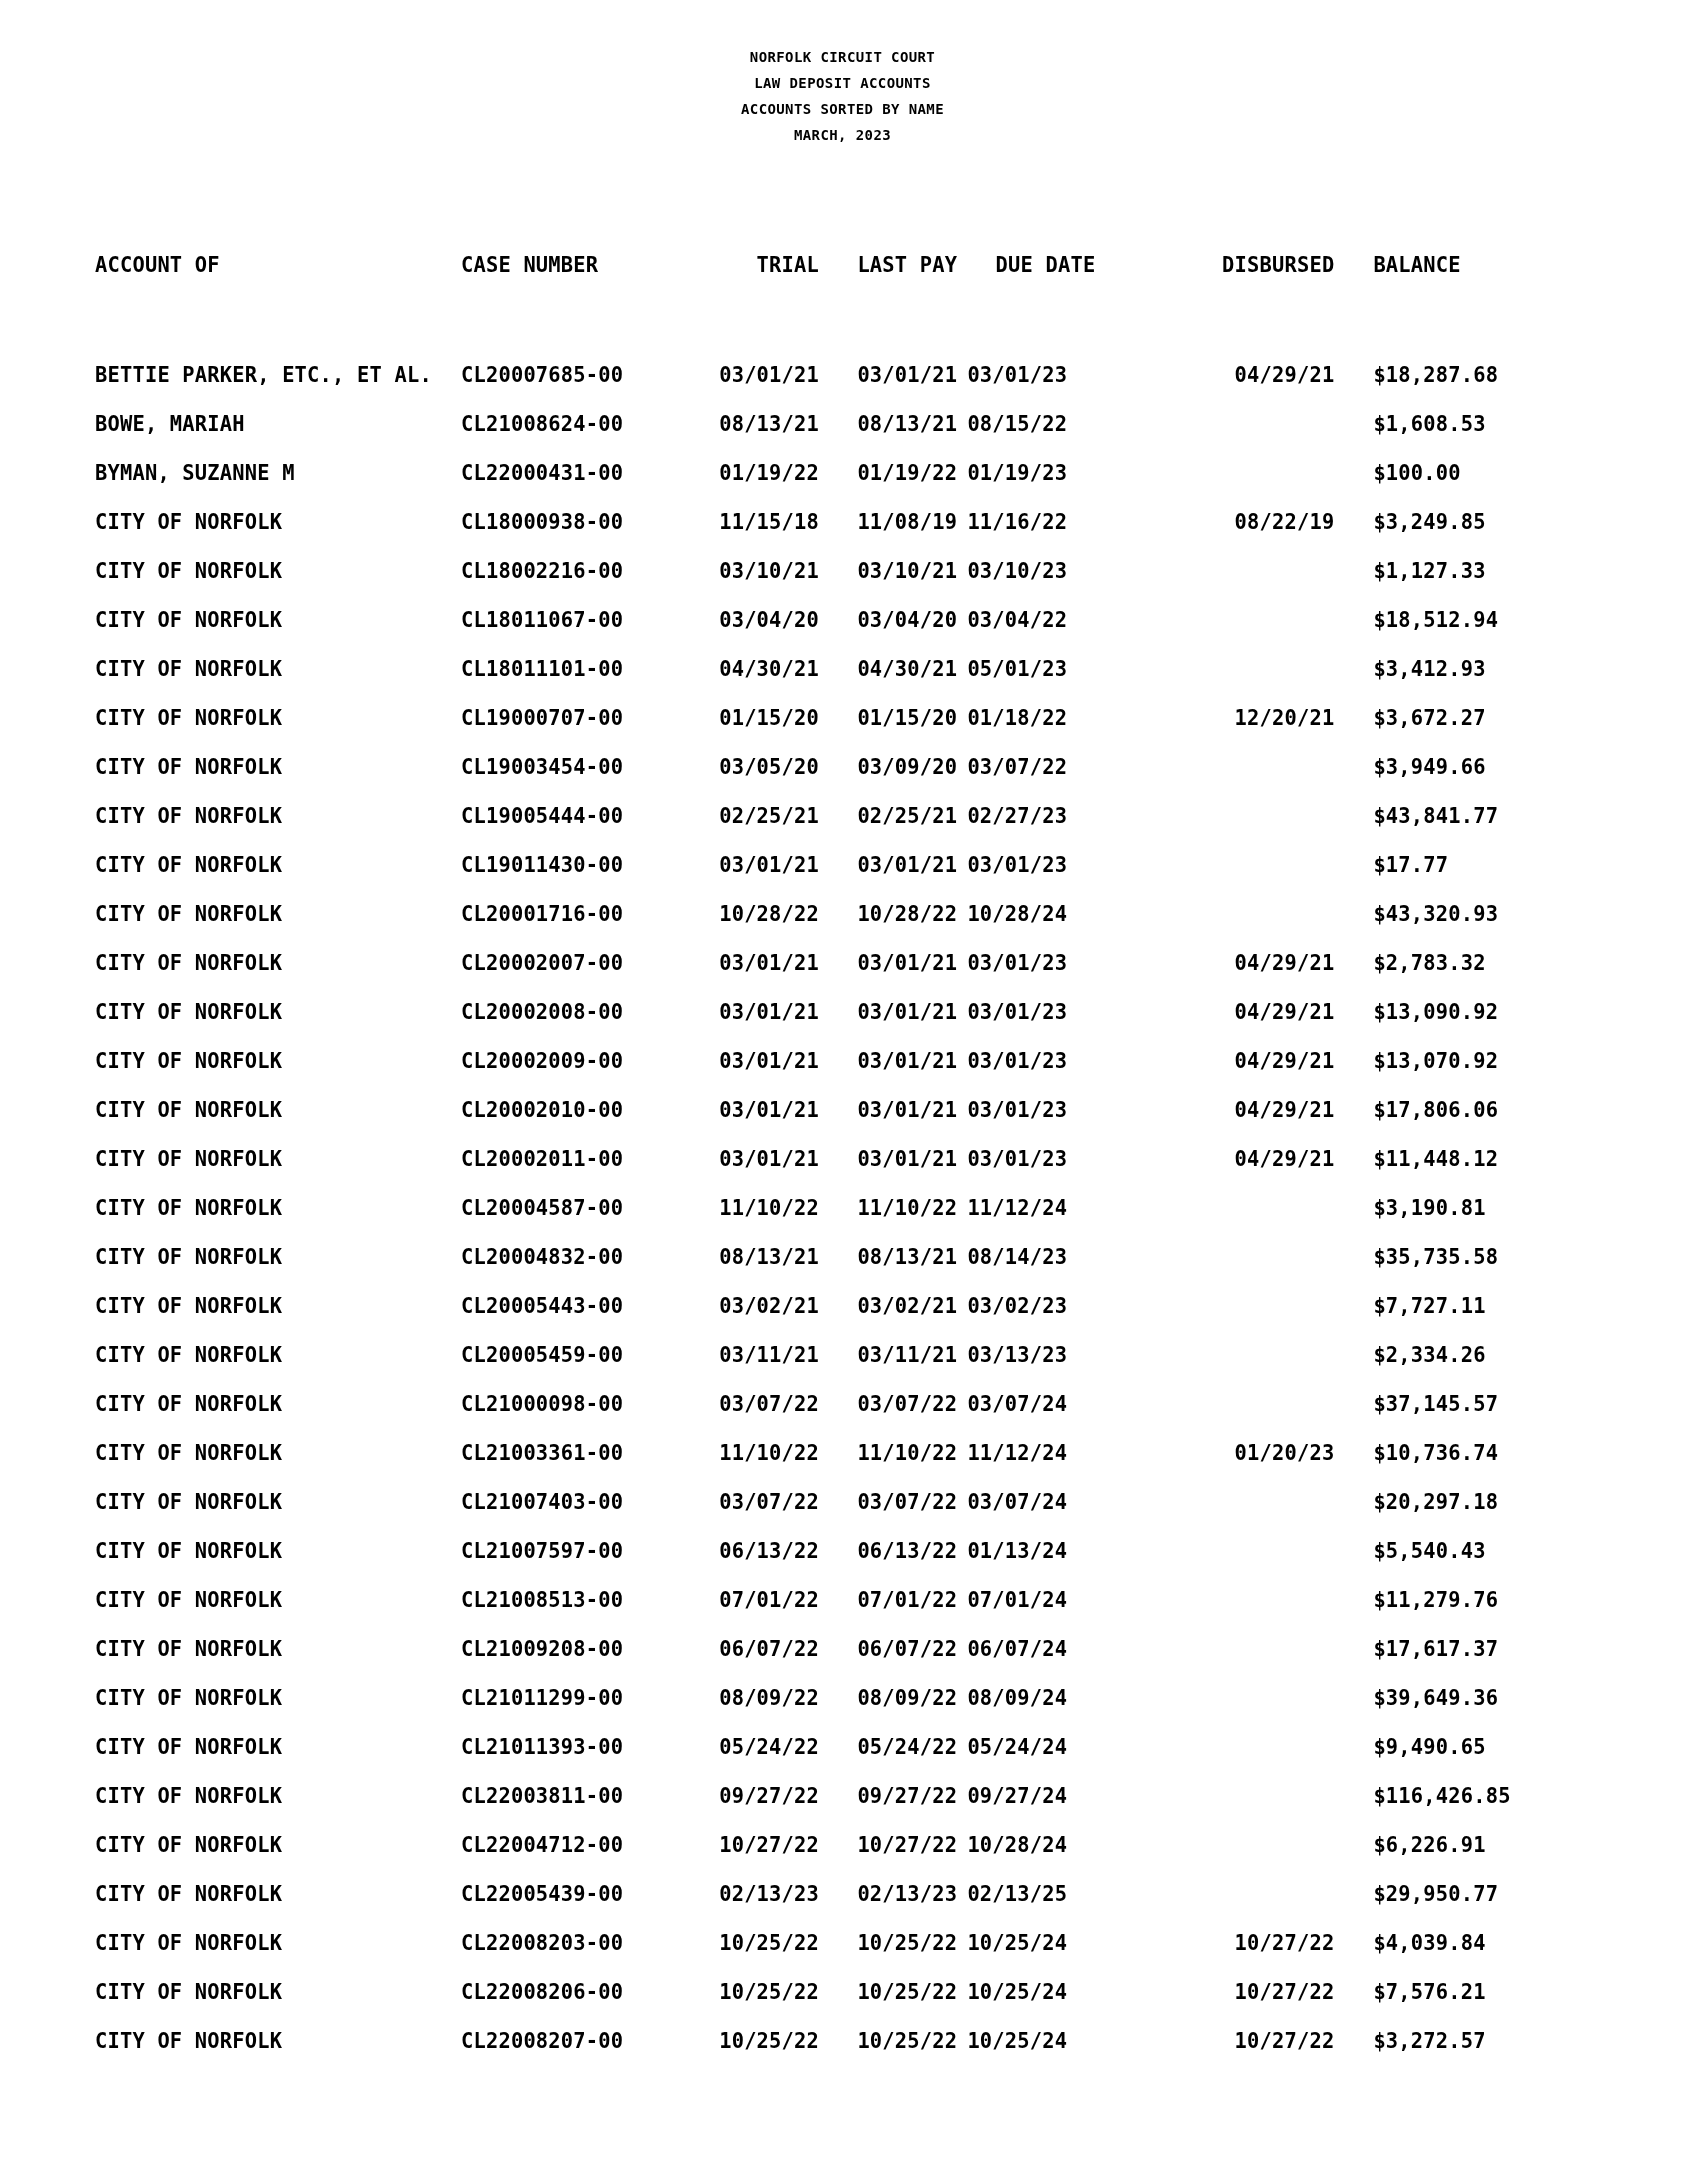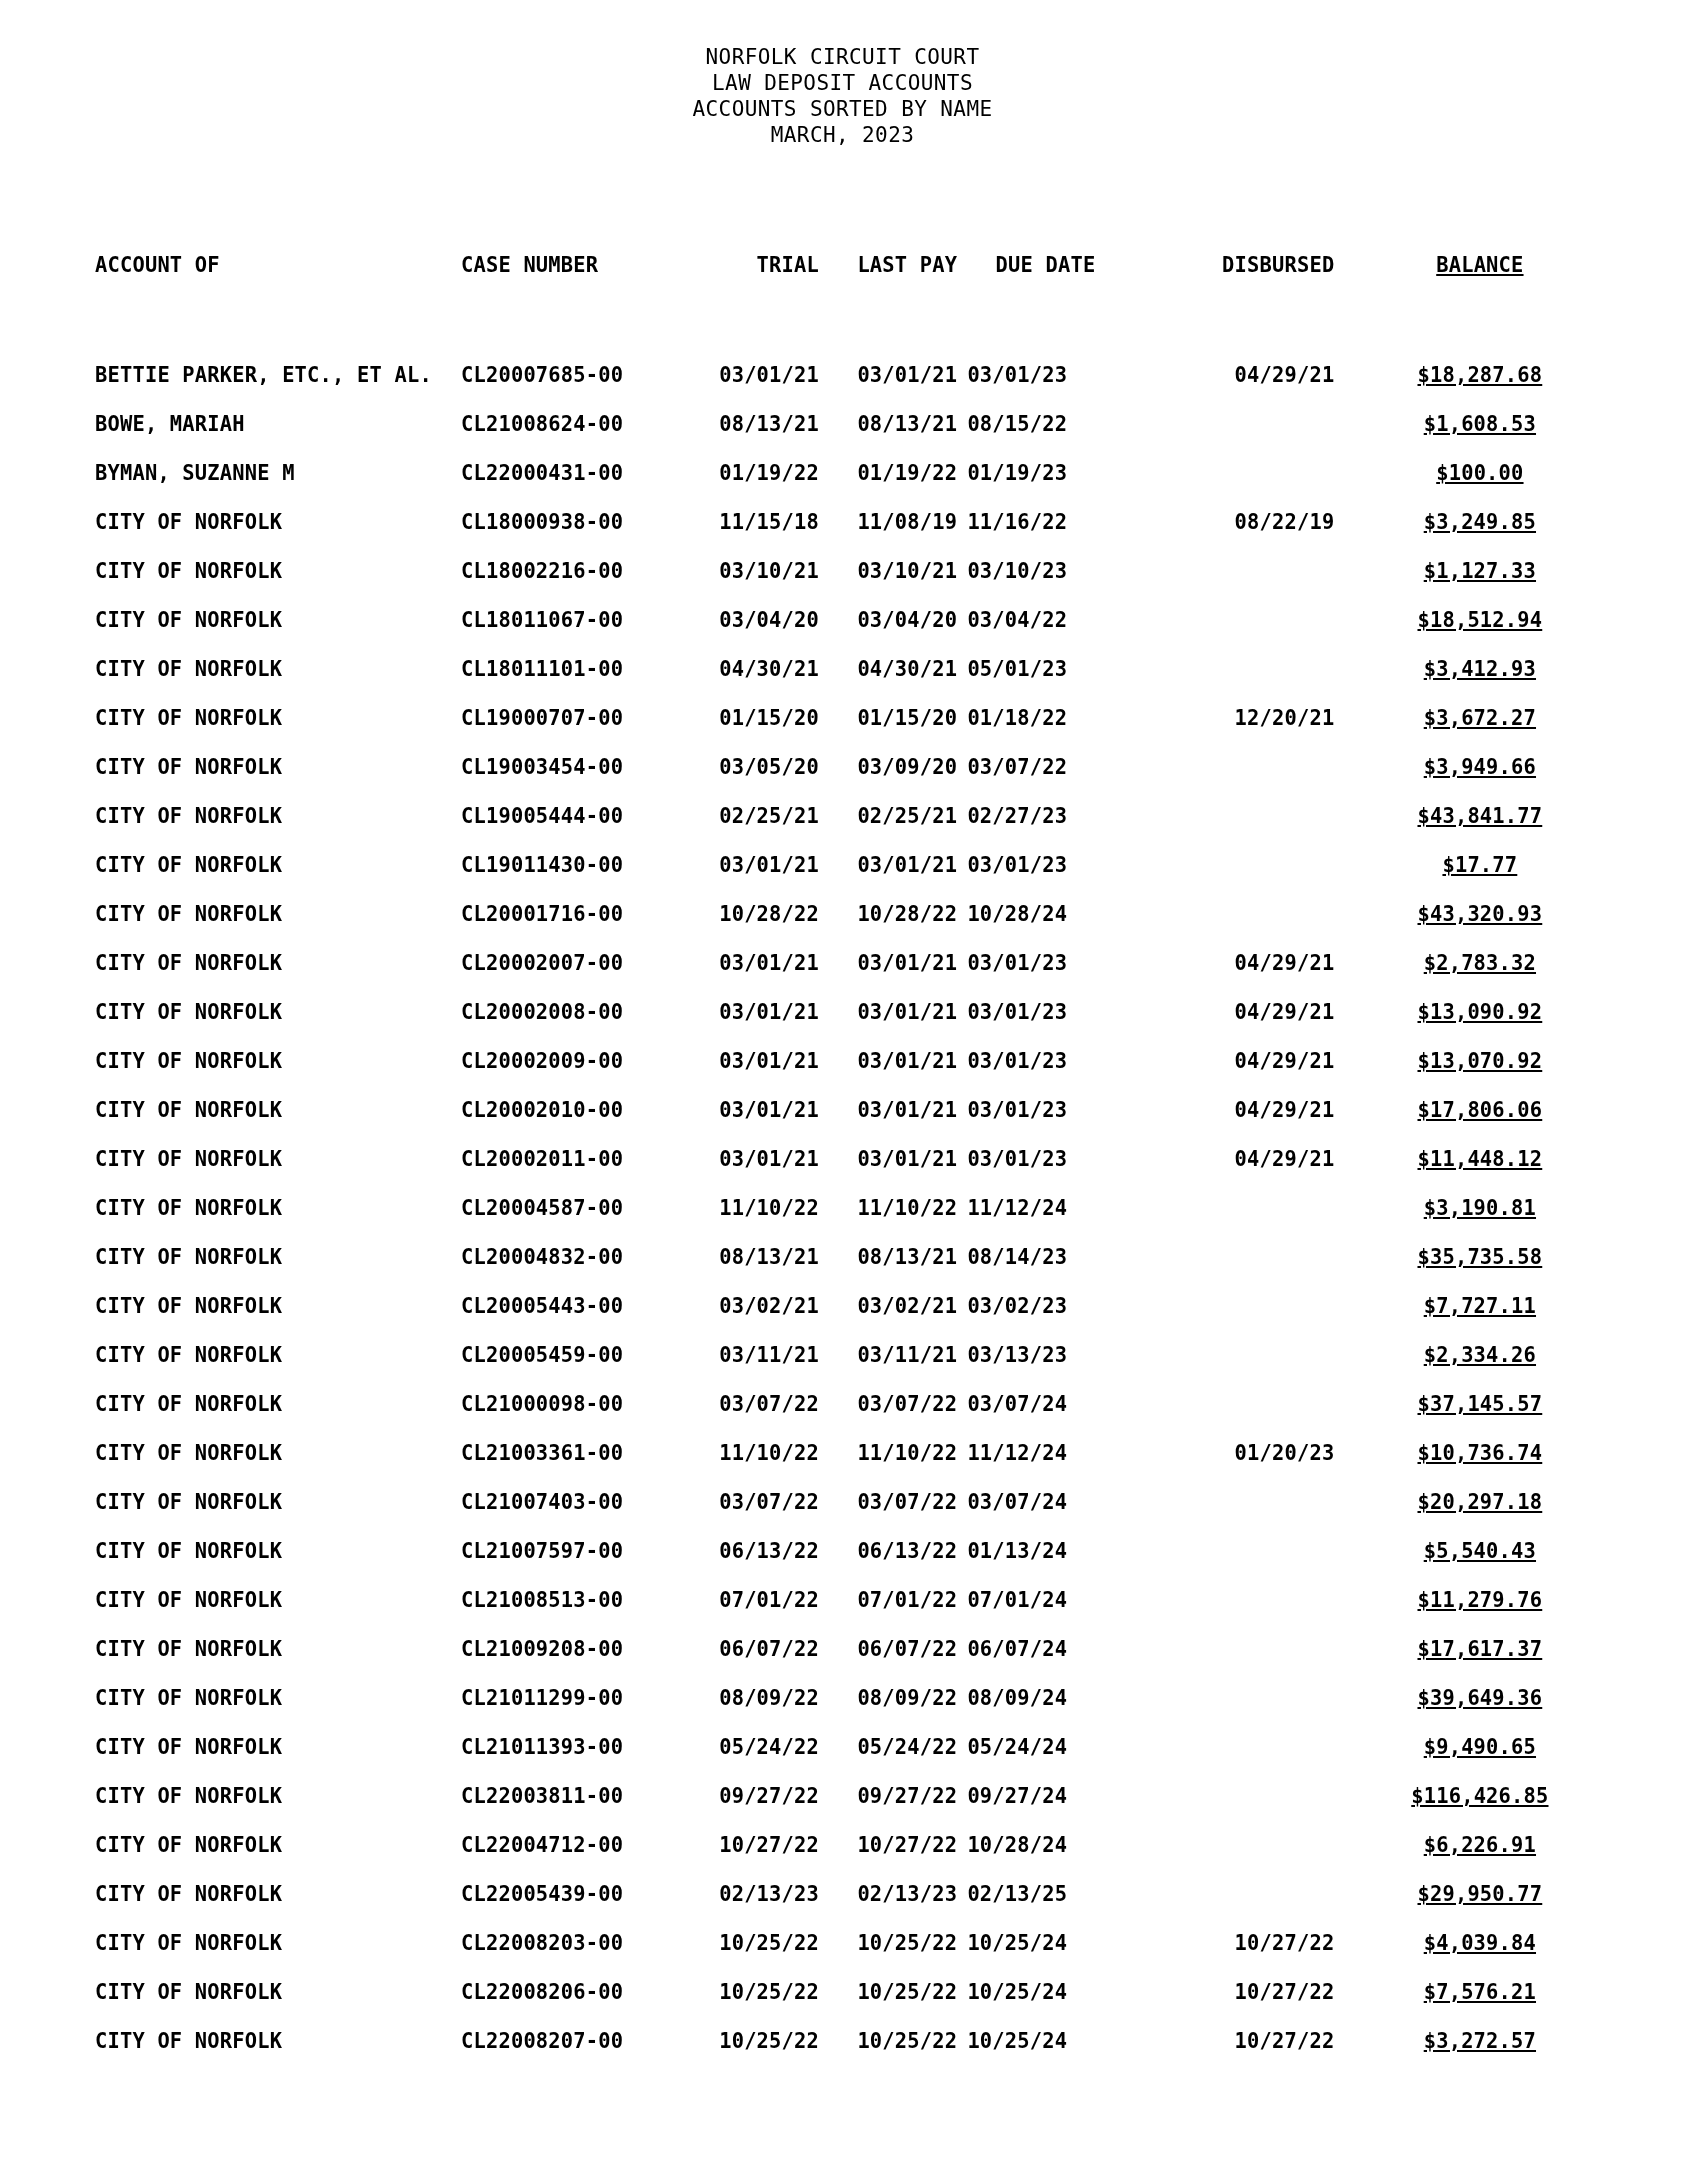--- a/index.html
+++ b/index.html
@@ -25,22 +25,22 @@
   
   .report-header {
     position: absolute;
     top: 44px;
     left: 0;
     width: 1685px;
     text-align: center;
   }
   .report-header .hline {
     display: block;
-    font-size: 21px;
-    font-weight: 400;
+    font-size: 14px;
+    font-weight: 700;
     letter-spacing: 0.4px;
     line-height: 26px;
     white-space: pre;
   }
 
   
   .ledger {
     position: absolute;
     top: 250px;
     left: 0;
@@ -75,21 +75,21 @@
     line-height: 49px;
   }
 
   
   .c-name     { width: 366px; padding-left: 95px !important; text-align: left; }
   .c-case     { width: 247px; text-align: left; }
   .c-trial    { width: 111px; text-align: right; }
   .c-lastpay  { width: 128px; text-align: right; padding-left: 10.2px !important; }
   .c-duedate  { width: 128px; padding-left: 10.2px !important; }
   .c-disb     { width: 239px; text-align: right; padding-right: 39px !important; }
-  .c-bal      { width: 213px; text-align: center; text-decoration: underline; }
+  .c-bal      { width: 213px; text-align: left; }
   .c-todisb   { width: 247px; text-align: right; padding-right: 95px !important; }
 
   
   th.c-trial   { text-align: right; }
   th.c-lastpay { text-align: right; }
   th.c-duedate { text-align: right; }
 </style>
 </head>
 <body>
 

